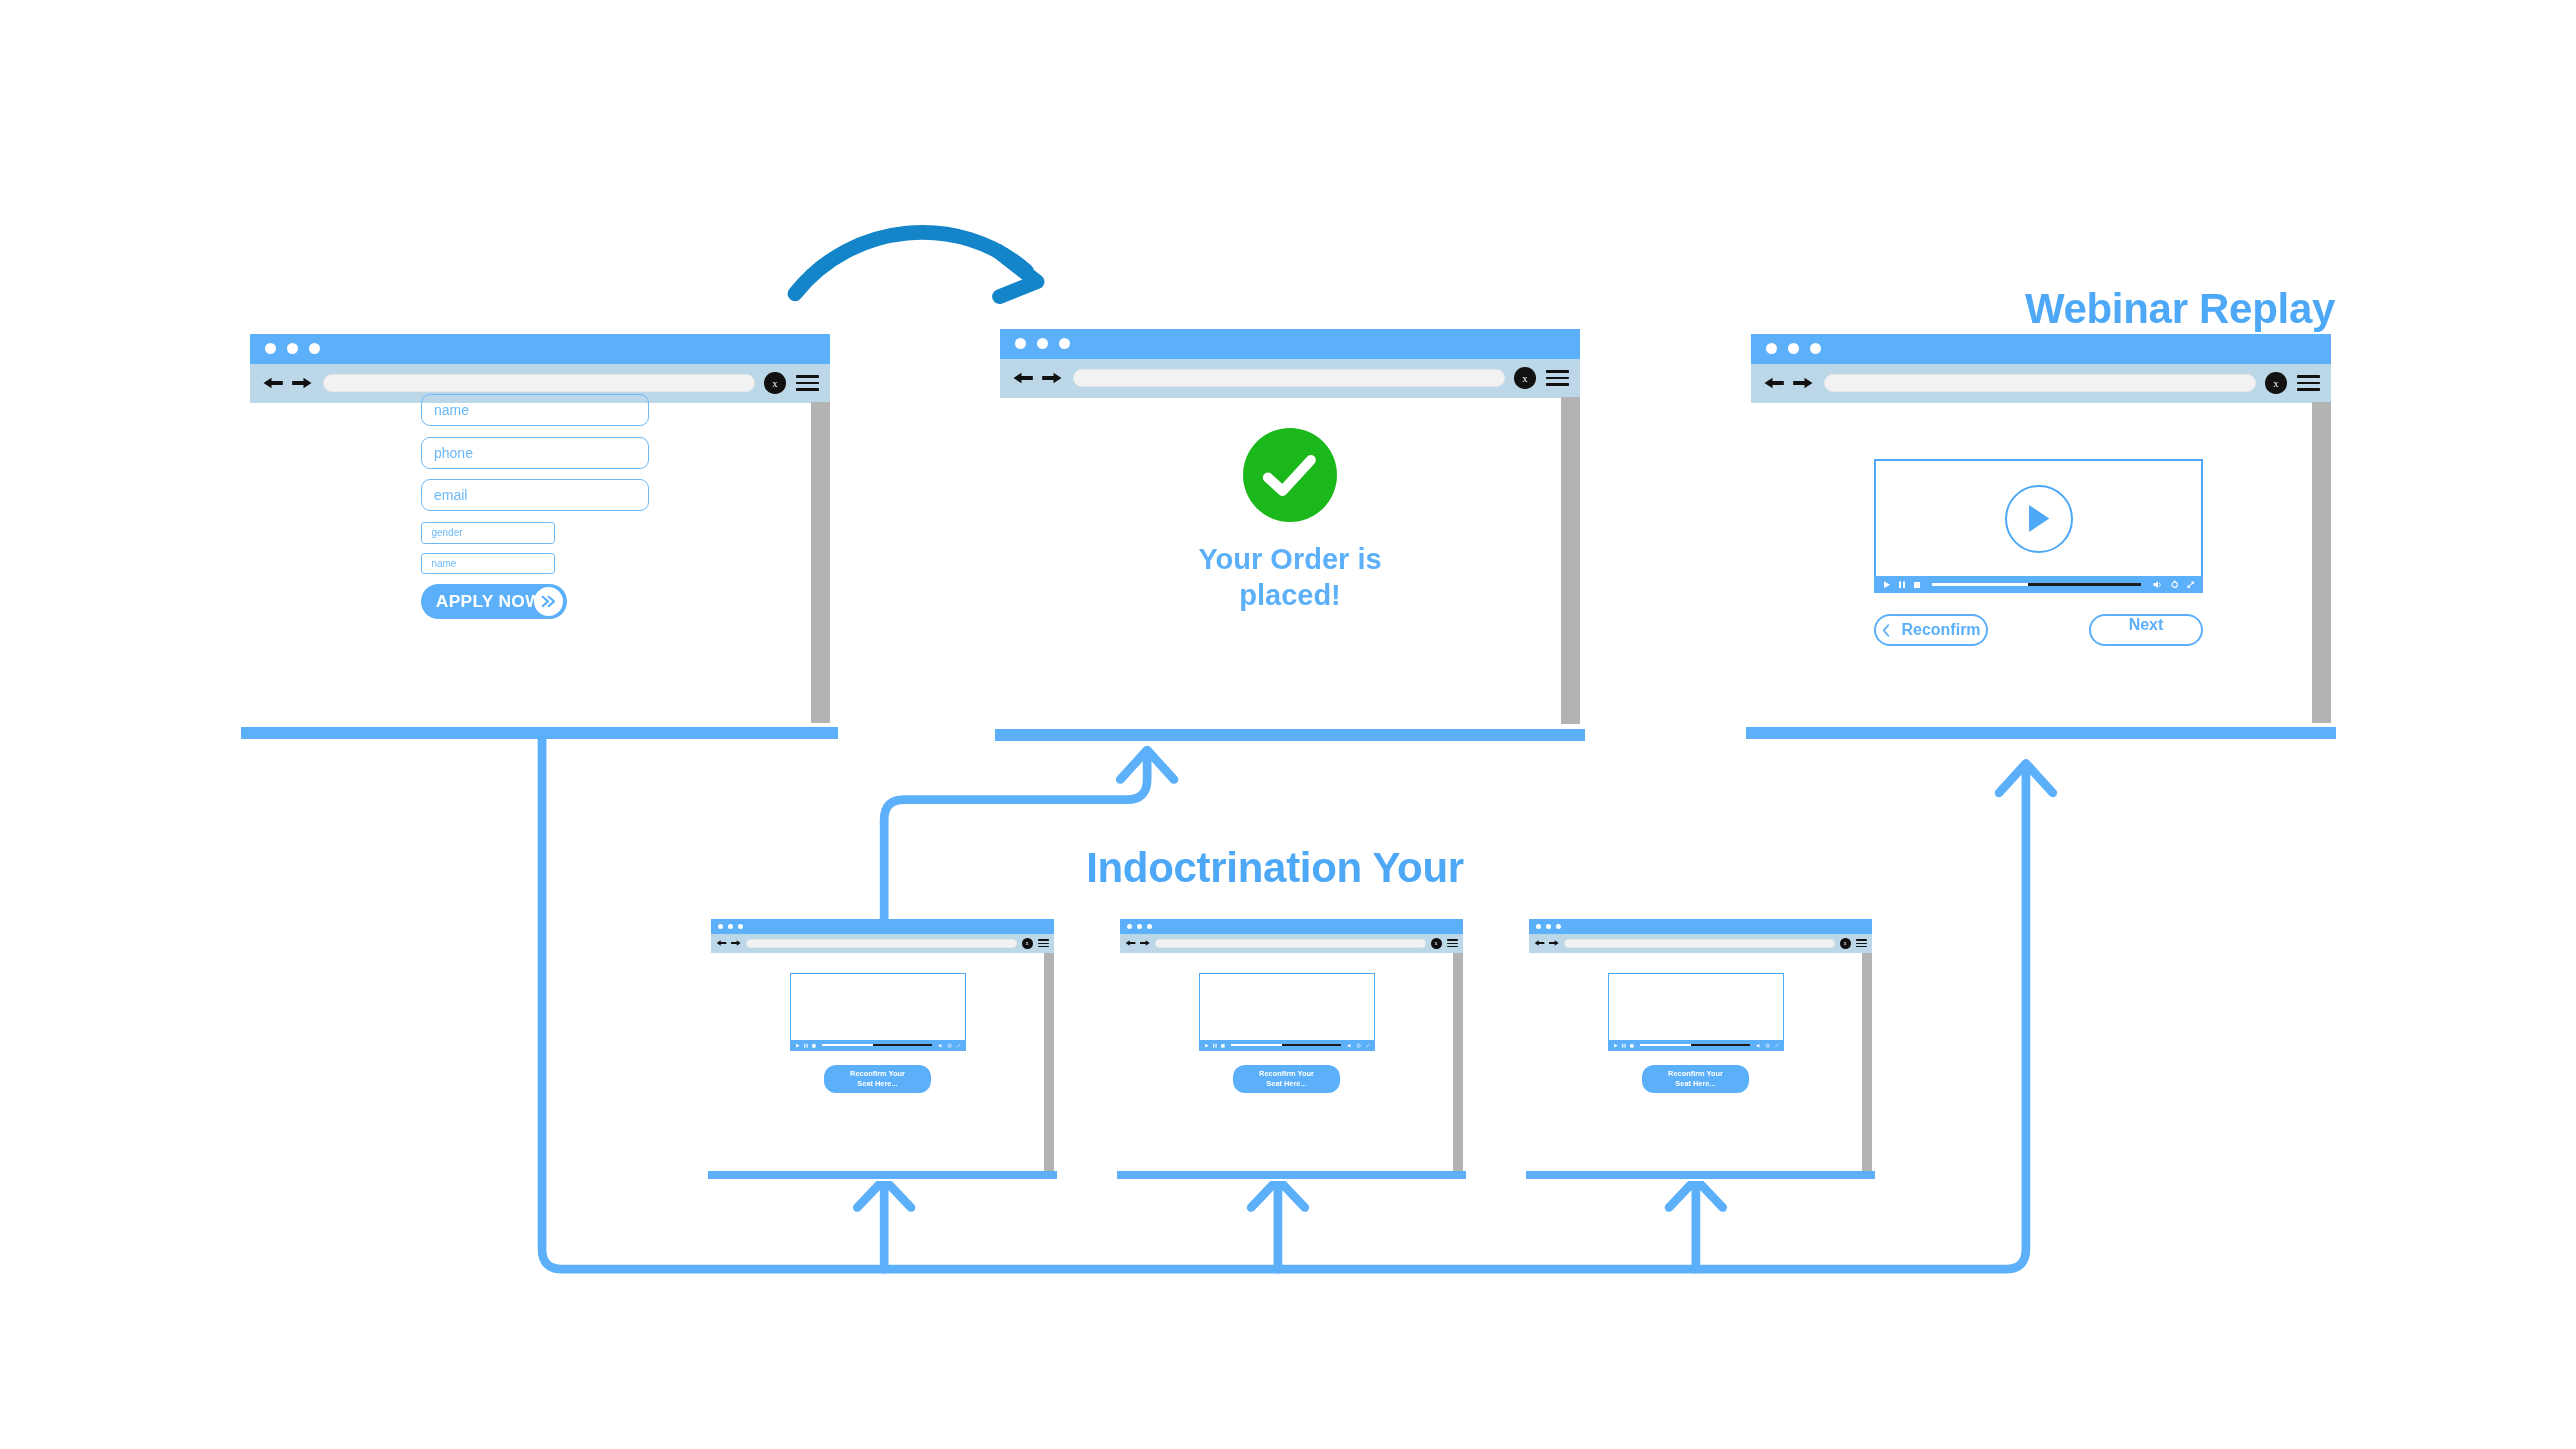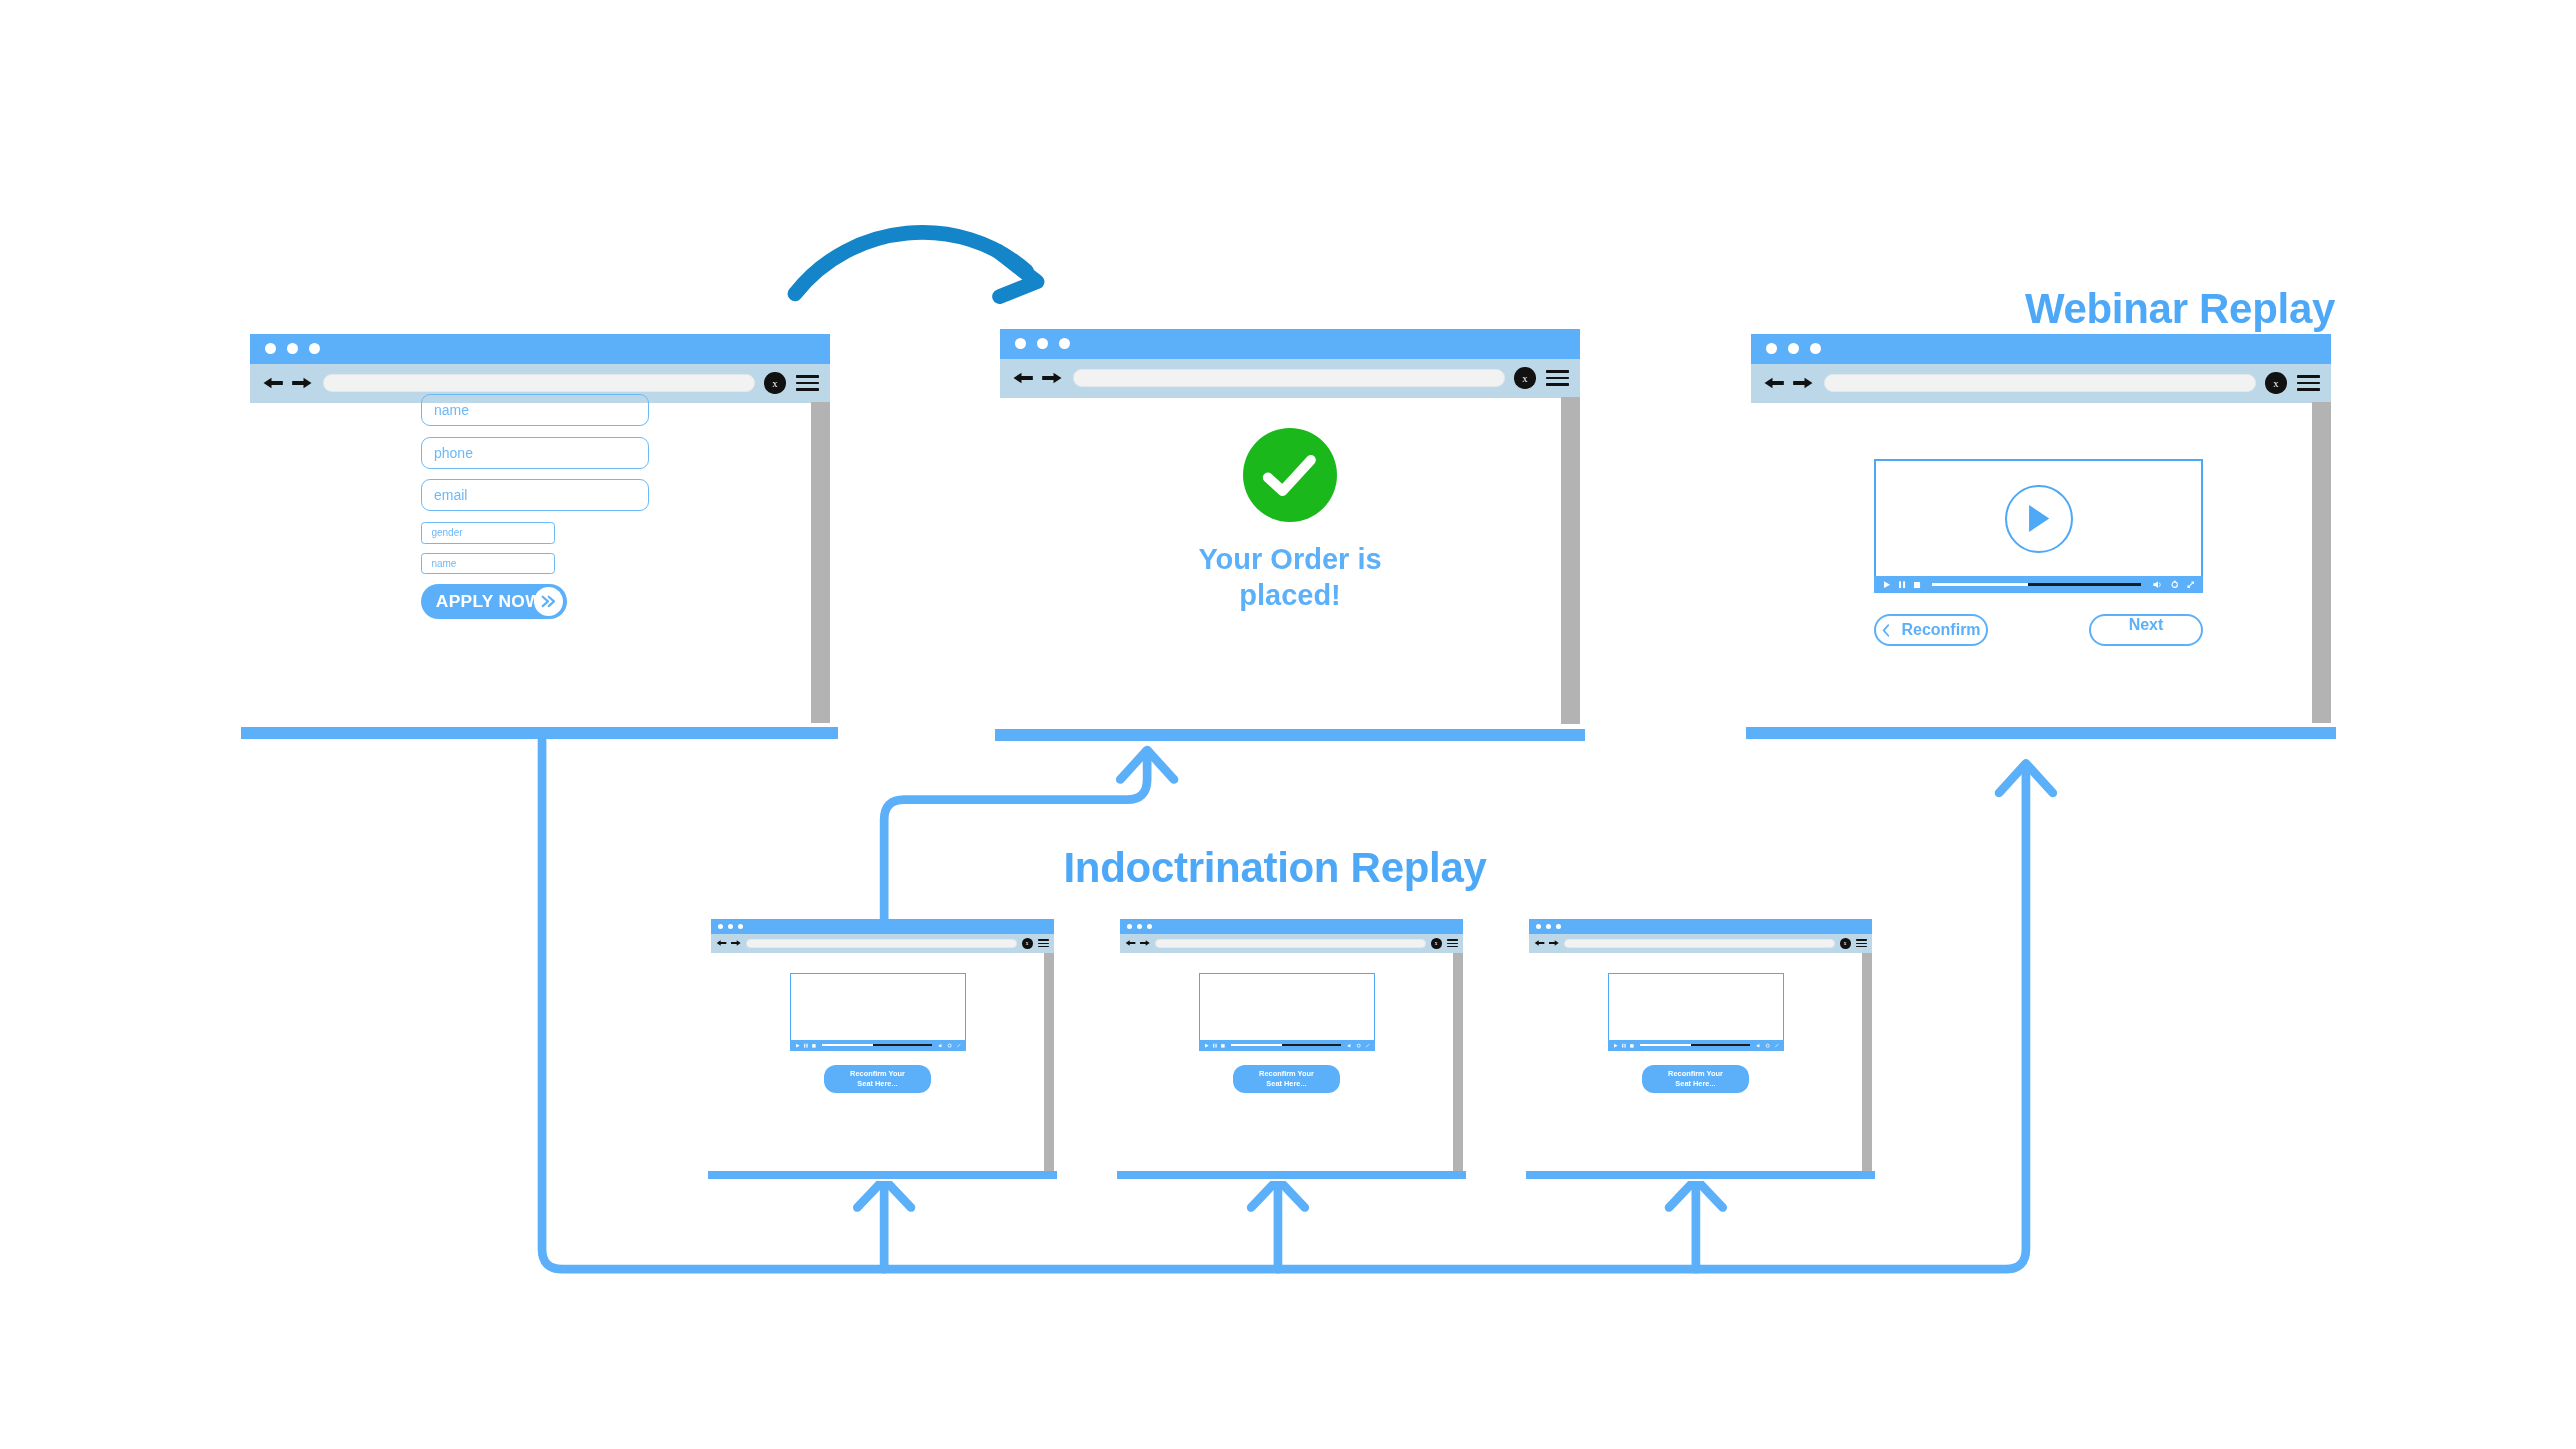--- a/index.html
+++ b/index.html
@@ -109,21 +109,21 @@
       <path d="M2488 1800 L2528 1758 L2568 1800"></path>
       <path d="M1670 1162 L1710 1118 L1750 1162"></path>
       <path d="M2980 1182 L3020 1138 L3060 1182"></path>
     </g>
   </svg>
 
 
 
   <div class="sec-title" style="left:1751px;top:285px;width:584px;text-align:right;">Webinar Replay</div>
 
-  <div class="sec-title" style="left:993px;top:844px;width:564px;">Indoctrination Replay</div>
+  <div class="sec-title" style="left:993px;top:844px;width:564px;">Indoctrination Your</div>
 
   <div class="win" style="left:250px;top:334px;width:580px;height:404px;">
     <div class="scrollbar" style="left:823px;top:0;"></div>
     <div class="titlebar" style="width:580px;">
       <span class="dot"></span>
       <span class="dot"></span>
       <span class="dot"></span>
     </div>
     <div class="toolbar" style="width:580px;">
       <span class="navarrows">

